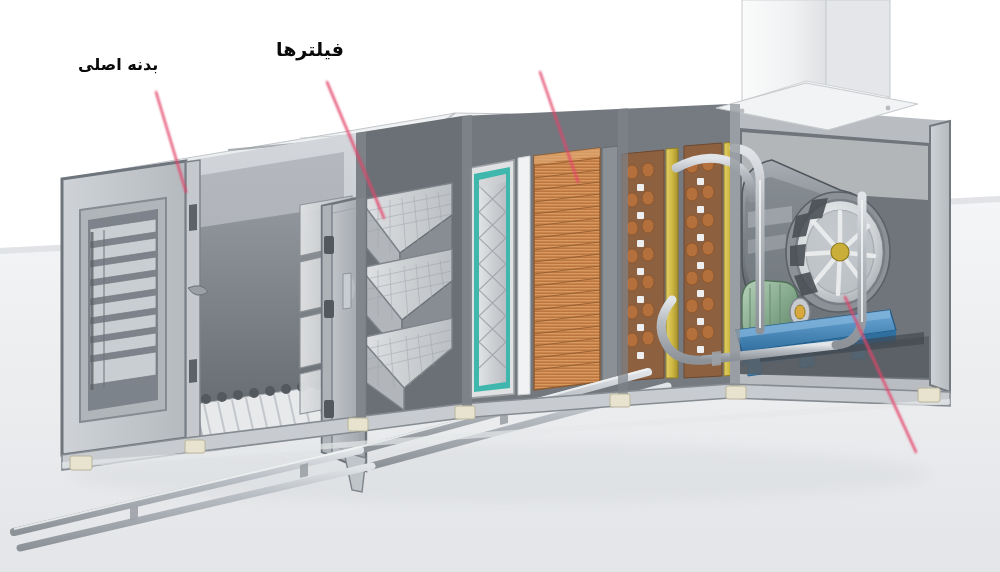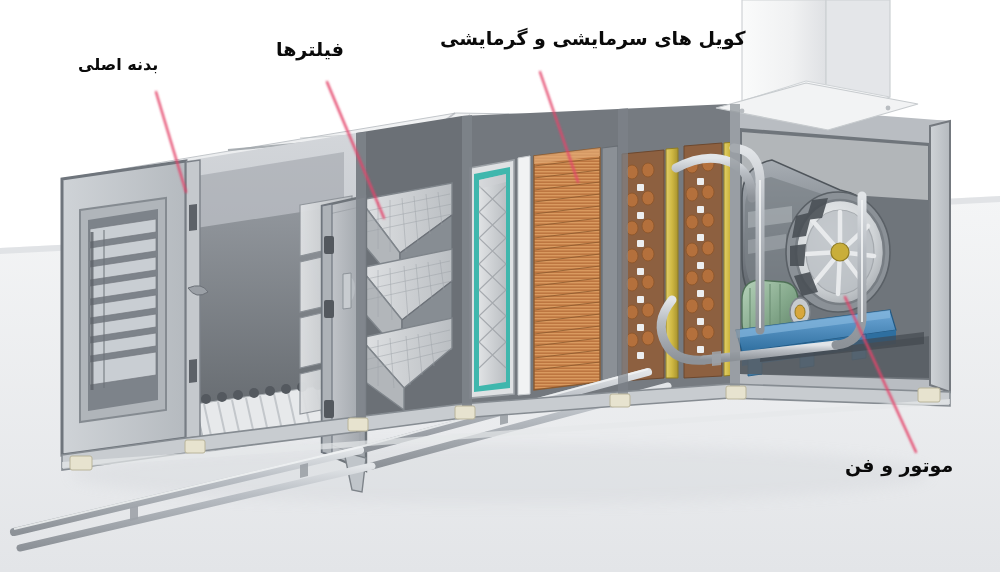--- a/index.html
+++ b/index.html
@@ -507,17 +507,15 @@
     <line x1="327" y1="82" x2="384" y2="218"></line>
     <line x1="540" y1="72" x2="578" y2="182"></line>
     <line x1="845" y1="297" x2="916" y2="452"></line>
   </g>
 </svg>
 
 <div class="lbl" id="lbl-body">بدنه اصلی</div>
 
 <div class="lbl" id="lbl-filters">فیلترها</div>
 
-<div class="lbl" id="lbl-coils">کویل های سرمایشی و گرمایشی</div>
-
-<div class="lbl" id="lbl-motor">موتور و فن</div>
+
 
 </div>
 
 </body></html>

